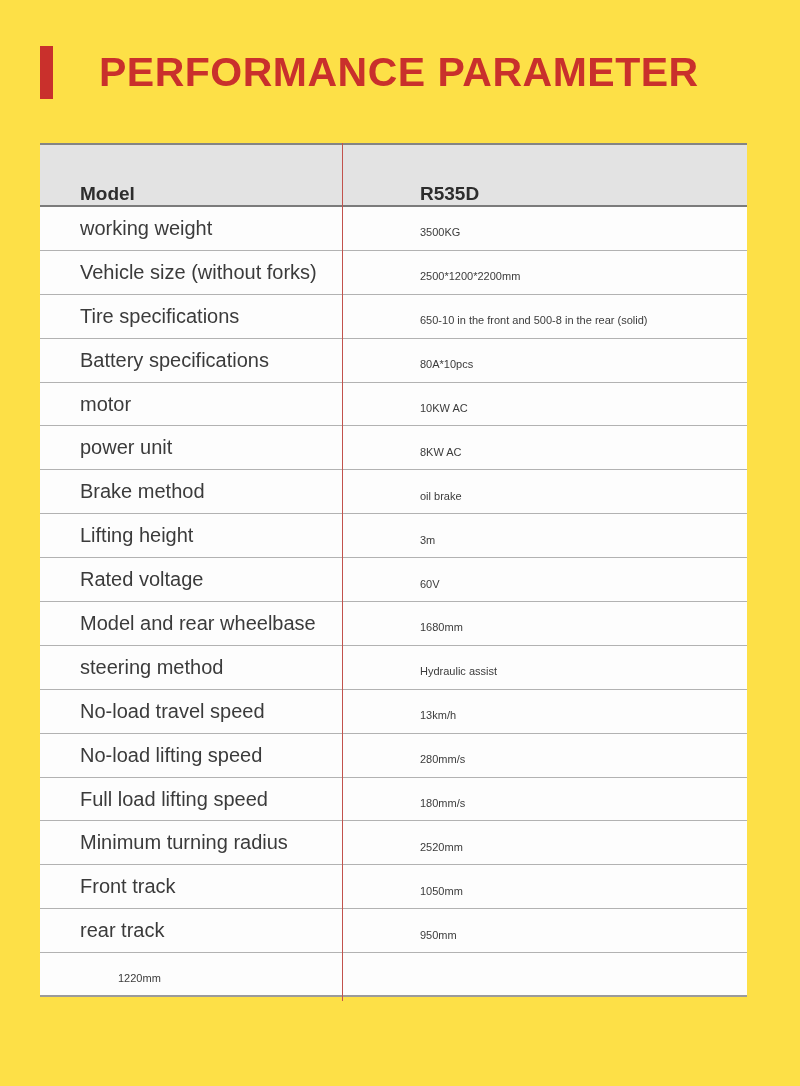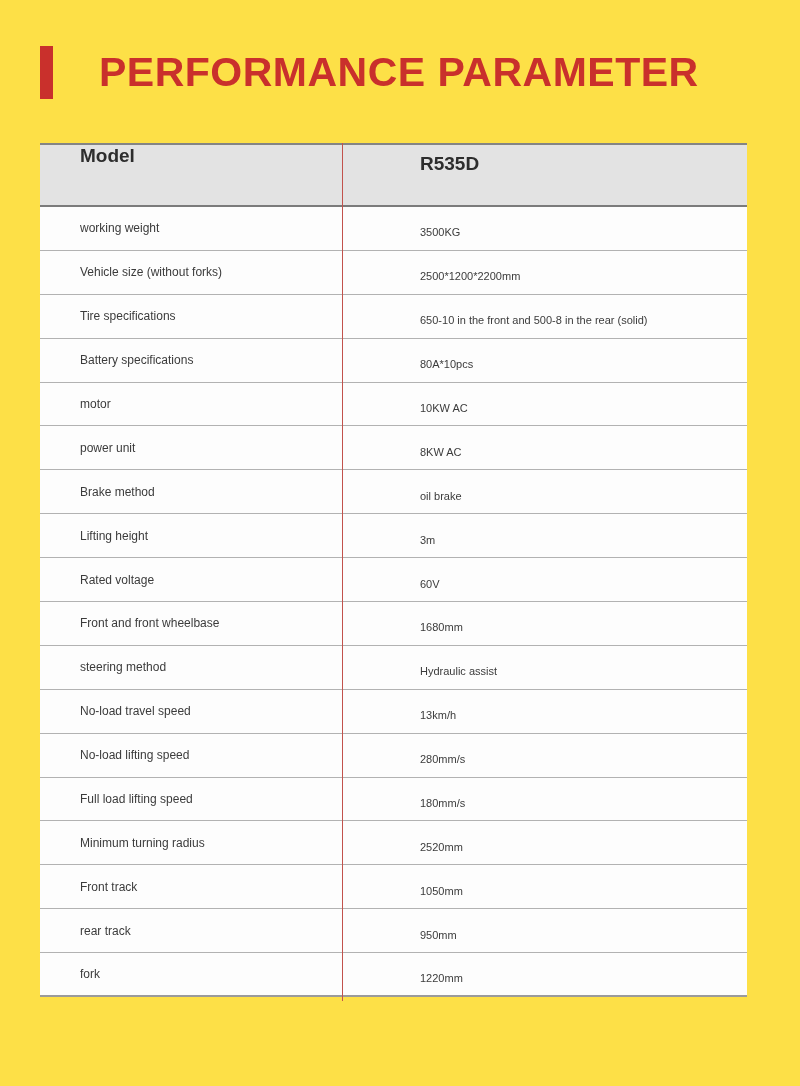--- a/index.html
+++ b/index.html
@@ -44,21 +44,21 @@
 
   
   .spec-table {
     position: absolute;
     left: 40px;
     top: 143px;
     width: 707px;
   }
   .thead {
     display: flex;
-    align-items: flex-start;
+    align-items: flex-end;
     box-sizing: border-box;
     height: 64px;
     background: var(--header-bg);
     border-top: 2px solid #848484;
     border-bottom: 2px solid #7b7b7b;
   }
   .th {
     font-size: 19px;
     font-weight: 700;
     color: #2d2d2d;
@@ -79,21 +79,21 @@
   .tr {
     display: flex;
     align-items: center;
     box-sizing: border-box;
     height: 43.9px;
     border-bottom: 1px solid #b2b2b2;
     background: #fdfdfd;
   }
   .tr:last-child { border-bottom: 2px solid #9b9b9b; }
   .td { color: #3b3b3b; white-space: nowrap; }
-  .td.col-label { font-size: 12px; }
+  .td.col-label { font-size: 20px; }
   .td.col-value { font-size: 11px; }
 
   .column-divider {
     position: absolute;
     left: 301.5px;
     top: 0;
     width: 1.5px;
     height: calc(100% + 4px);
     background: var(--divider);
     z-index: 2;
@@ -154,21 +154,21 @@
     <div class="td col-label">Lifting height</div>
     <div class="td col-value">3m</div>
   </div>
 
   <div class="tr">
     <div class="td col-label">Rated voltage</div>
     <div class="td col-value">60V</div>
   </div>
 
   <div class="tr">
-    <div class="td col-label">Front and front wheelbase</div>
+    <div class="td col-label">Model and rear wheelbase</div>
     <div class="td col-value">1680mm</div>
   </div>
 
   <div class="tr">
     <div class="td col-label">steering method</div>
     <div class="td col-value">Hydraulic assist</div>
   </div>
 
   <div class="tr">
     <div class="td col-label">No-load travel speed</div>
@@ -195,20 +195,19 @@
     <div class="td col-label">Front track</div>
     <div class="td col-value">1050mm</div>
   </div>
 
   <div class="tr">
     <div class="td col-label">rear track</div>
     <div class="td col-value">950mm</div>
   </div>
 
   <div class="tr">
-    <div class="td col-label">fork</div>
     <div class="td col-value">1220mm</div>
   </div>
 </div>
     <span class="column-divider"></span>
   </section>
 
 </div>
 
 </body></html>

